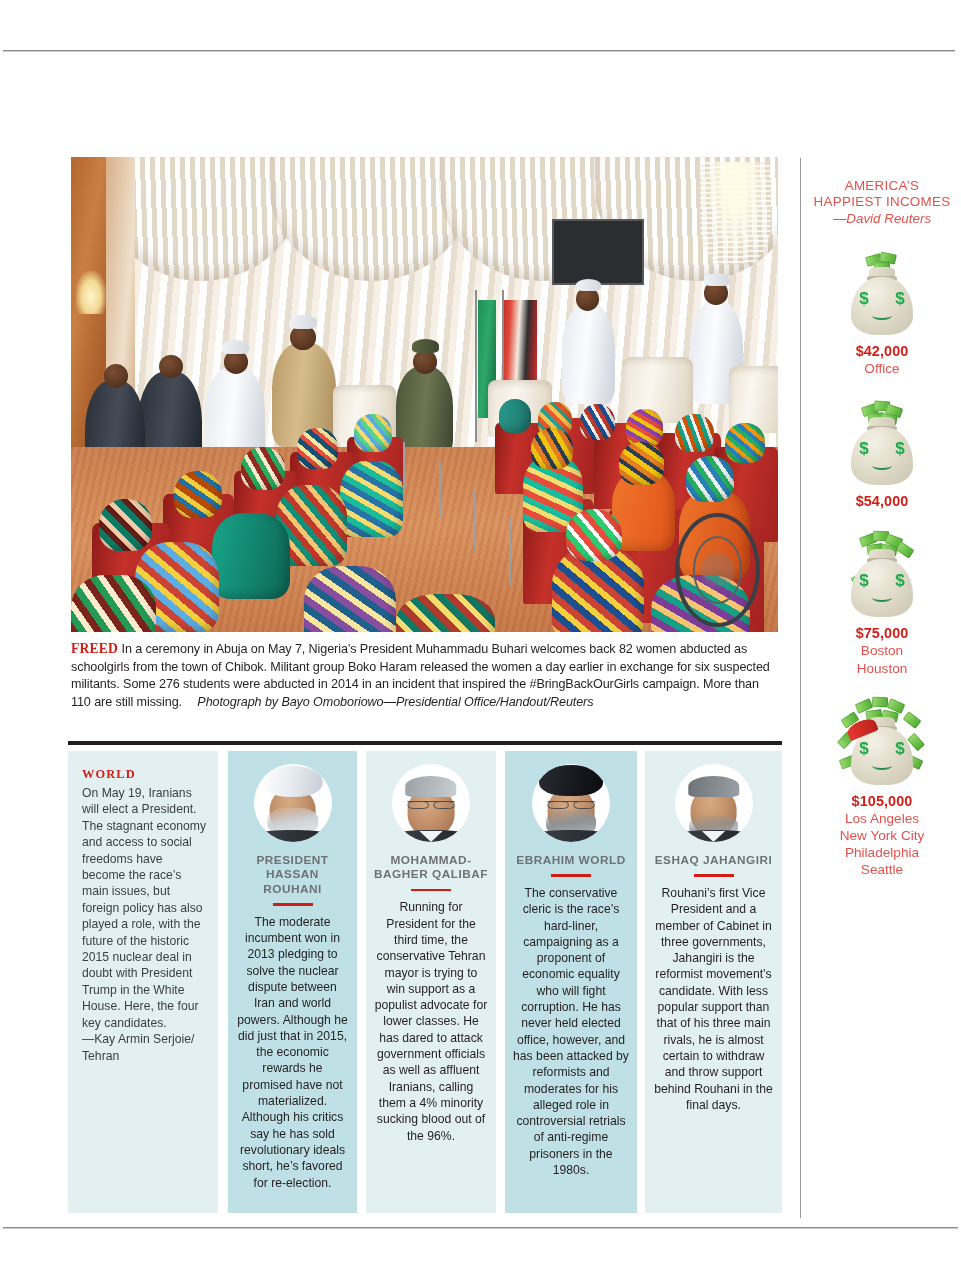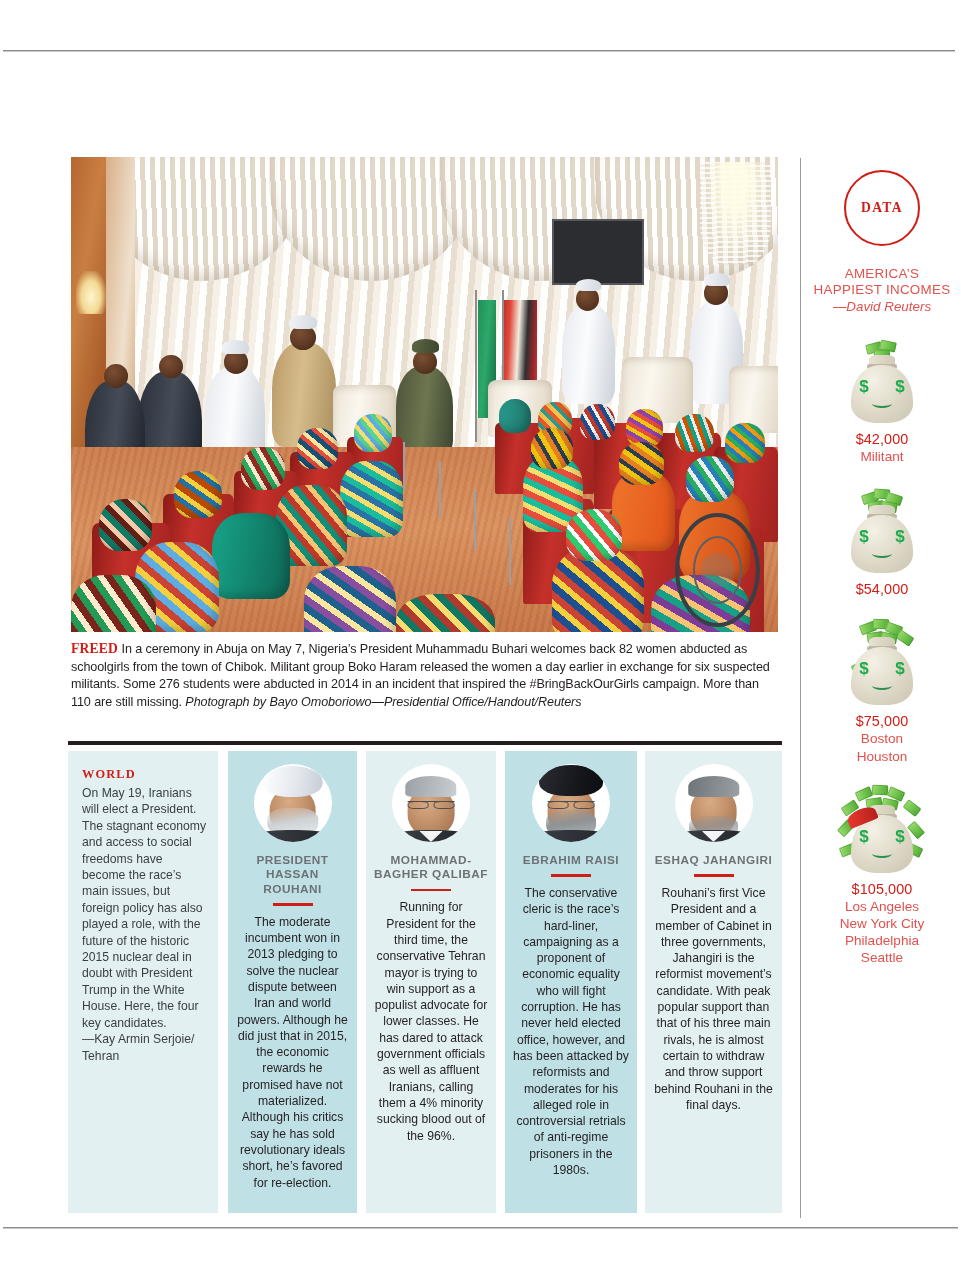--- a/index.html
+++ b/index.html
@@ -143,21 +143,21 @@
   
   .caption {
     position: absolute; left: 71px; top: 640px; width: 710px;
     font-size: 12.6px; line-height: 17.6px; color: #231f20;
     letter-spacing: -.1px;
   }
   .caption .kicker {
     font-weight: bold; color: #d01e17; font-family: "Liberation Serif", serif;
     font-size: 13.6px; letter-spacing: .2px;
   }
-  .caption .credit { font-style: italic; }
+  .caption .credit { font-style: italic; margin-left: 12px; }
 
   
   .world {
     position: absolute; left: 68px; top: 741px; width: 714px; height: 472px;
   }
   .world-rule {
     position: absolute; left: 0; top: 0; width: 100%; height: 4px; background: #231f20;
   }
   .cols { position: absolute; left: 0; top: 10px; width: 100%; height: 462px; }
   .col {
@@ -331,21 +331,21 @@
     background: linear-gradient(100deg, #9fdc74 0%, #6fc24a 55%, #52a836 100%);
     box-shadow: inset 0 0 0 1px rgba(40,120,40,.35);
   }
   .hat {
     position: absolute; left: 13px; top: 26px; width: 30px; height: 15px;
     background: linear-gradient(100deg, #e8392e, #b51f1c);
     border-radius: 50% 50% 10% 10%;
     transform: rotate(-22deg);
   }
   .money-amount {
-    margin-top: 6px; font-weight: normal; color: #d01e17;
+    margin-top: 6px; font-weight: bold; color: #d01e17;
     font-size: 14.4px; letter-spacing: .1px;
   }
   .money-cities {
     margin-top: 1px; color: #e0524d;
     font-size: 13.6px; line-height: 17.2px;
   }
 </style>
 </head>
 <body>
 
@@ -505,63 +505,60 @@
     <div class="col col-3 shade-b">
       <div class="portrait">
         <div class="pt-inner">
           <div class="pt-face"></div>
           <div class="pt-beard-gray"></div>
           <div class="pt-turban-black"></div>
           <div class="pt-glasses"></div>
           <div class="pt-suit"></div>
         </div>
       </div>
-      <div class="cand-name">EBRAHIM RAISI</div>
+      <div class="cand-name">EBRAHIM WORLD</div>
       <div class="cand-rule"></div>
       <div class="cand-body">The conservative cleric is the race’s hard-liner, campaigning as a proponent of economic equality who will fight corruption. He has never held elected office, however, and has been attacked by reformists and moderates for his alleged role in controversial retrials of anti-regime prisoners in the 1980s.</div>
     </div>
 
     <div class="col col-4 shade-a">
       <div class="portrait">
         <div class="pt-inner">
           <div class="pt-face"></div>
           <div class="pt-beard-gray" style="height:30%; opacity:.75"></div>
           <div class="pt-hair-gray" style="background:linear-gradient(100deg,#6e7377,#9aa0a5)"></div>
           <div class="pt-suit"></div>
           <div class="pt-shirt"></div>
         </div>
       </div>
       <div class="cand-name">ESHAQ JAHANGIRI</div>
       <div class="cand-rule"></div>
-      <div class="cand-body">Rouhani’s first Vice President and a member of Cabinet in three governments, Jahangiri is the reformist movement’s candidate. With peak popular support than that of his three main rivals, he is almost certain to withdraw and throw support behind Rouhani in the final days.</div>
+      <div class="cand-body">Rouhani’s first Vice President and a member of Cabinet in three governments, Jahangiri is the reformist movement’s candidate. With less popular support than that of his three main rivals, he is almost certain to withdraw and throw support behind Rouhani in the final days.</div>
     </div>
 
   </div>
 </div>
 
 <div class="data-col">
-  <div class="data-badge">
-    <span>DATA</span>
-  </div>
   <div class="data-head">AMERICA’S HAPPIEST INCOMES</div>
   <div class="data-byline">—David Reuters</div>
 
   <div class="money-item">
     <div class="bag">
       <div class="bill" style="left:32px; top:10px; transform:rotate(-14deg)"></div>
       <div class="bill" style="left:46px; top:8px;  transform:rotate(12deg)"></div>
       <div class="bill" style="left:40px; top:17px; transform:rotate(-4deg)"></div>
       <div class="bag-neck"></div>
       <div class="bag-tie"></div>
       <div class="bag-body"></div>
       <div class="bag-eyes">$ $</div>
       <div class="bag-smile"></div>
     </div>
     <div class="money-amount">$42,000</div>
-    <div class="money-cities" style="white-space:pre-line">Militant</div>
+    <div class="money-cities" style="white-space:pre-line">Office</div>
   </div>
 
   <div class="money-item">
     <div class="bag">
       <div class="bill" style="left:28px; top:10px; transform:rotate(-18deg)"></div>
       <div class="bill" style="left:40px; top:6px;  transform:rotate(4deg)"></div>
       <div class="bill" style="left:52px; top:11px; transform:rotate(18deg)"></div>
       <div class="bill" style="left:34px; top:18px; transform:rotate(-6deg)"></div>
       <div class="bill" style="left:47px; top:19px; transform:rotate(9deg)"></div>
       <div class="bag-neck"></div>

